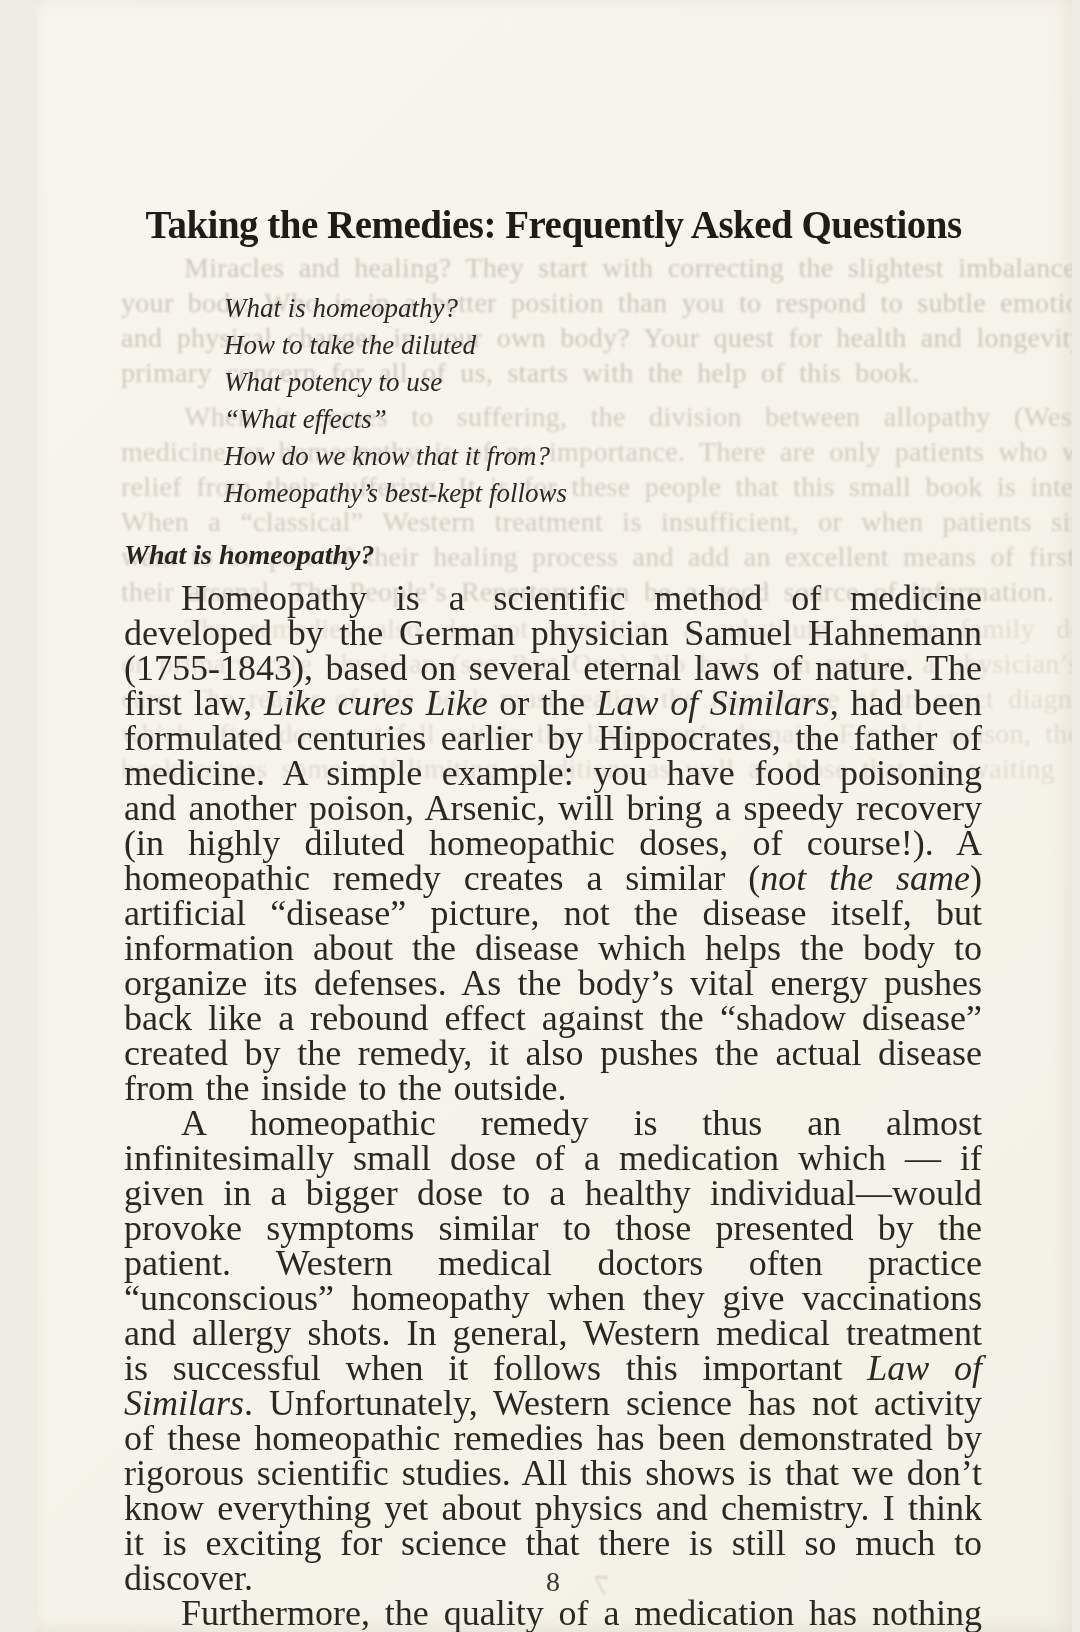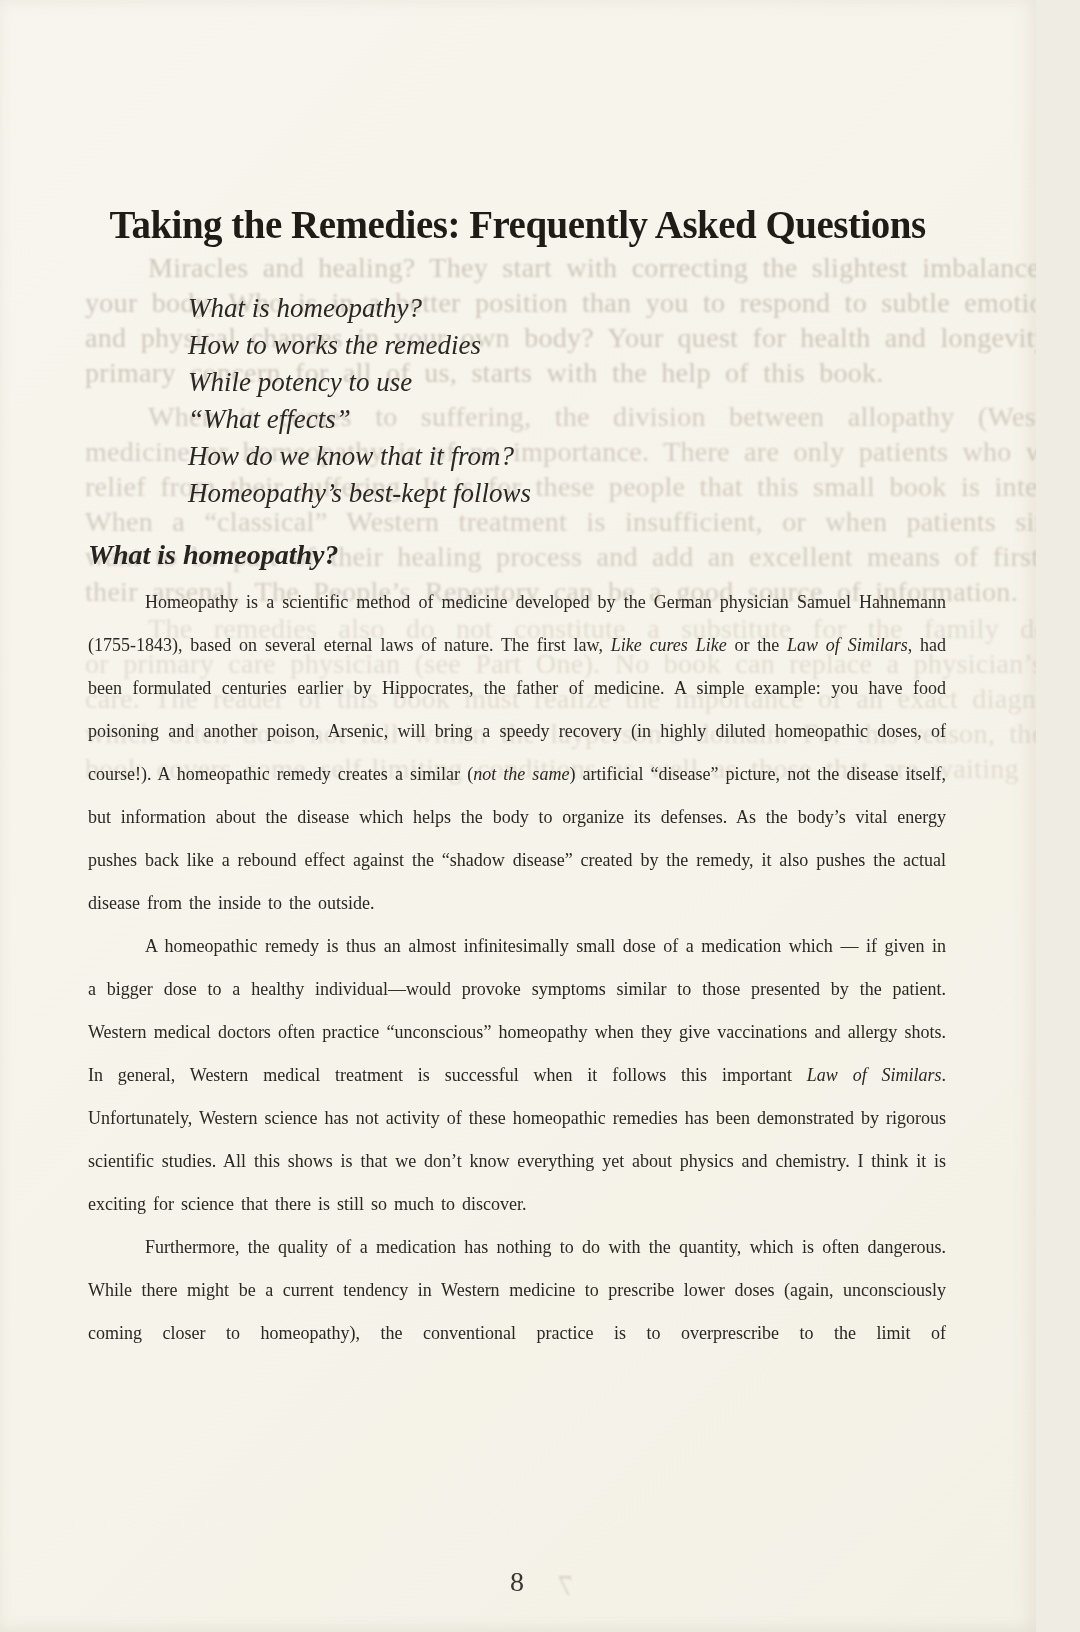--- a/index.html
+++ b/index.html
@@ -8,20 +8,21 @@
     font-family:"Liberation Serif","DejaVu Serif",serif;
     background:#efece3;
   }
   .page {
     position:relative;
     width:1036px; height:1632px;
     background:linear-gradient(135deg,#f8f5ee 0%,#f6f3ea 55%,#f3f0e6 100%);
     overflow:hidden;
     box-shadow:inset -6px 0 18px rgba(160,150,130,0.10), inset 0 -4px 14px rgba(160,150,130,0.07);
     color:#2b2722;
+    margin-left:36px;
   }
   
   .ghost { position:absolute; inset:0; overflow:hidden; pointer-events:none; }
   .ghost-line {
     position:absolute;
     white-space:nowrap;
     font-size:28px;
     color:#a79e8e;
     word-spacing:7px;
     letter-spacing:0.3px;
@@ -64,22 +65,22 @@
   .heading {
     margin-top:27px;
     font-style:italic;
     font-weight:bold;
     font-size:28px;
     color:#27241f;
   }
   .para {
     margin:0;
     margin-top:10px;
-    font-size:18px;
-    line-height:43px;
+    font-size:36px;
+    line-height:35px;
     text-align:justify;
     word-spacing:2.5px;
     color:#2b2722;
   }
   .para + .para { margin-top:0; }
   .para { text-indent:57px; }
   .para.last-justified { text-align-last:justify; }
   .it { font-style:italic; }
   .folio {
     position:absolute;
@@ -112,22 +113,22 @@
     <div class="ghost-line gc" style="top:718px; left:85px;">which often does not fall within the layperson’s domain. For this reason, the</div>
     <div class="ghost-line gc" style="top:753px; left:85px;">book covers some self-limiting conditions as well as those that are waiting</div>
     <div class="ghost-num">7</div>
   </div>
 
   <div class="content">
     <div class="title">Taking the Remedies: Frequently Asked Questions</div>
 
     <div class="toc">
       <span class="toc-item">What is homeopathy?</span>
-      <span class="toc-item">How to works the remedies</span>
-      <span class="toc-item">While potency to use</span>
+      <span class="toc-item">How to take the diluted</span>
+      <span class="toc-item">What potency to use</span>
       <span class="toc-item">“What effects”</span>
       <span class="toc-item">How do we know that it from?</span>
       <span class="toc-item">Homeopathy’s best-kept follows</span>
     </div>
 
     <div class="heading">What is homeopathy?</div>
 
     <p class="para"><span>Homeopathy is a scientific method of medicine developed by the German physician Samuel Hahnemann (1755-1843), based on several eternal laws of nature. The first law, </span><span class="it">Like cures Like</span><span> or the </span><span class="it">Law of Similars</span><span>, had been formulated centuries earlier by Hippocrates, the father of medicine. A simple example: you have food poisoning and another poison, Arsenic, will bring a speedy recovery (in highly diluted homeopathic doses, of course!). A homeopathic remedy creates a similar (</span><span class="it">not the same</span><span>) artificial “disease” picture, not the disease itself, but information about the disease which helps the body to organize its defenses. As the body’s vital energy pushes back like a rebound effect against the “shadow disease” created by the remedy, it also pushes the actual disease from the inside to the outside.</span></p>
     <p class="para"><span>A homeopathic remedy is thus an almost infinitesimally small dose of a medication which — if given in a bigger dose to a healthy individual—would provoke symptoms similar to those presented by the patient. Western medical doctors often practice “unconscious” homeopathy when they give vaccinations and allergy shots. In general, Western medical treatment is successful when it follows this important </span><span class="it">Law of Similars</span><span>. Unfortunately, Western science has not activity of these homeopathic remedies has been demonstrated by rigorous scientific studies. All this shows is that we don’t know everything yet about physics and chemistry. I think it is exciting for science that there is still so much to discover.</span></p>
     <p class="para last-justified"><span>Furthermore, the quality of a medication has nothing to do with the quantity, which is often dangerous. While there might be a current tendency in Western medicine to prescribe lower doses (again, unconsciously coming closer to homeopathy), the conventional practice is to overprescribe to the limit of</span></p>

